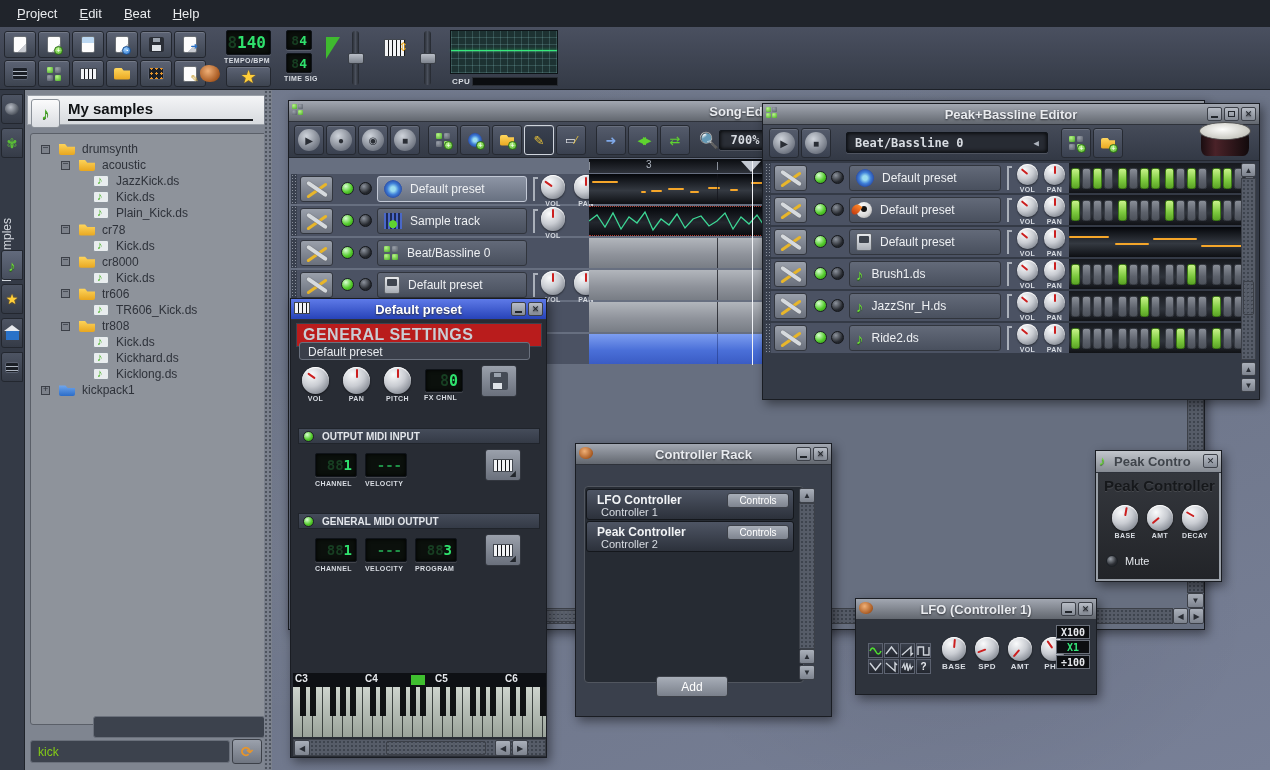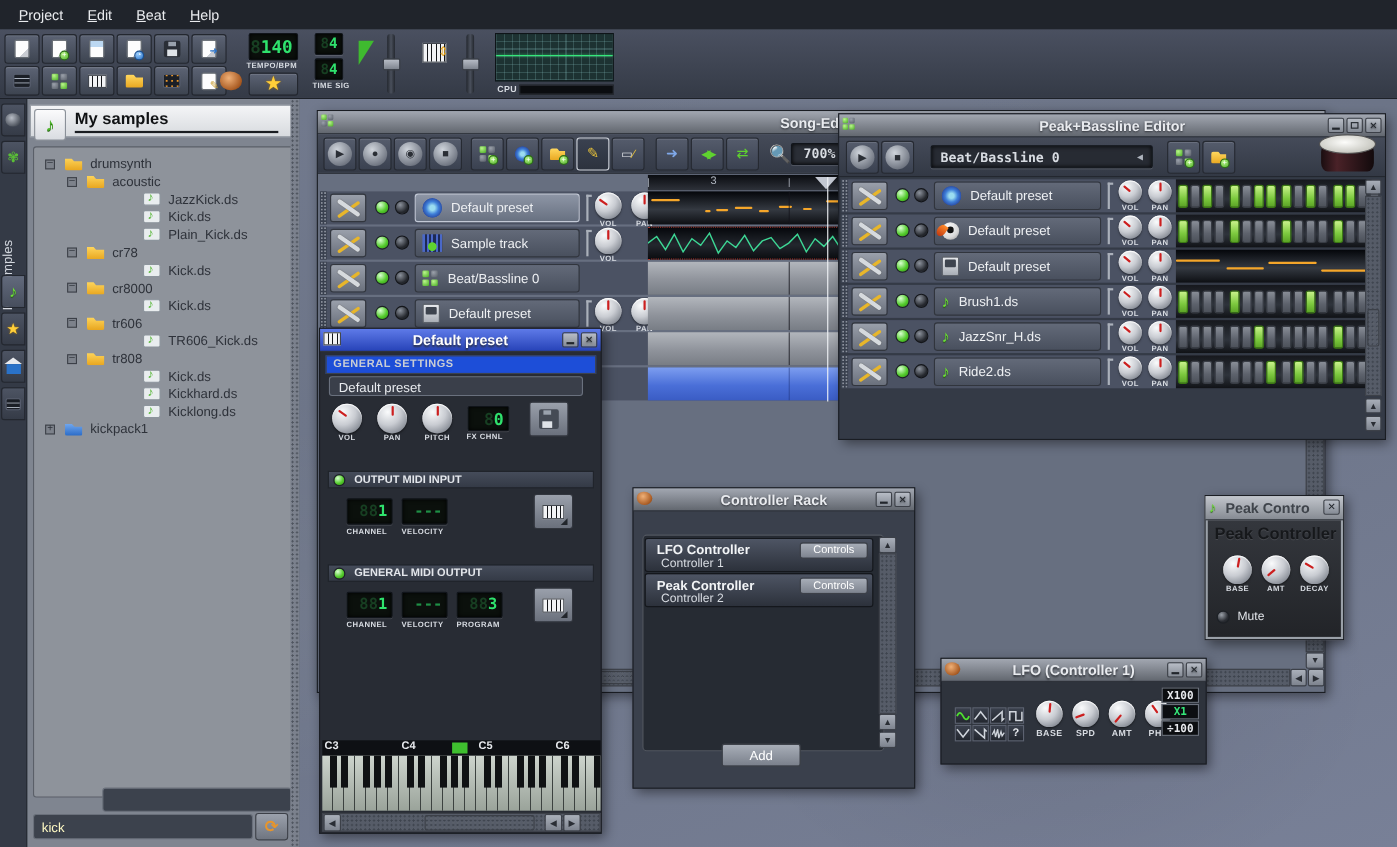--- a/index.html
+++ b/index.html
@@ -58,30 +58,30 @@
   .house { width:13px; height:9px; background:#2a72c8; position:relative; margin-top:4px; }
   .house::before { content:""; position:absolute; left:-2px; top:-6px; border-left:8.5px solid transparent; border-right:8.5px solid transparent; border-bottom:6px solid #e8eaee; }
 
   
   .panel { left:25px; top:90px; width:247px; height:680px; background:#7f8590; border-right:1px solid #555a63; }
   .phead { position:absolute; left:2px; top:5px; width:243px; height:30px; background:linear-gradient(#f4f5f7,#d7dade); border:1px solid #9aa0a8; }
   .phead-title { position:absolute; left:40px; top:4px; font-size:15px; font-weight:bold; color:#101214; border-bottom:2px solid #1a1d21; padding:0 100px 2px 0; }
   .notebtn { position:absolute; left:3px; top:3px; width:29px; height:29px; background:linear-gradient(#fbfbfc,#d9dce1); border:1px solid #8a9098; border-radius:3px; text-align:center; font-size:17px; color:#4db32a; line-height:27px; text-shadow:0 1px 0 #1d5c0c; }
   .tree { position:absolute; left:5px; top:43px; width:237px; height:295px; background:#8e939b; border:1px solid #5a5f68; border-radius:3px; padding-top:7px; overflow:hidden; }
   .titem { height:16.1px; display:flex; align-items:center; font-size:12px; color:#2e323a; }
-  .titem.d0 { padding-left:10px; } .titem.d1 { padding-left:30px; } .titem.d2 { padding-left:62px;margin-left:37px; }
+  .titem.d0 { padding-left:10px; } .titem.d1 { padding-left:30px; } .titem.d2 { padding-left:62px; }
   .tbox { width:9px; height:9px; border:1px solid #3c4048; background:#7d828b; margin-right:9px; position:relative; flex:0 0 9px; }
   .tbox::after { content:"–"; position:absolute; left:1px; top:-4px; font-size:9px; color:#2e323a; }
   .closed .tbox::after { content:"+"; top:-3px; }
   .ticon { width:16px; height:12px; margin-right:7px; flex:0 0 16px; position:relative; }
   .open .ticon { background:linear-gradient(#ffd75e,#e8a61f); border-radius:1px 2px 2px 2px; clip-path:polygon(0 8%,38% 8%,52% 30%,100% 30%,100% 100%,0 100%); }
   .closed .ticon { background:linear-gradient(#79aef2,#2b6cc8); border-radius:1px 2px 2px 2px; clip-path:polygon(0 8%,40% 8%,55% 30%,100% 30%,100% 100%,0 100%); }
   .file .ticon { background:#e9edef; border:1px solid #8c949c; border-radius:2px; }
   .file .ticon::after { content:"♪"; position:absolute; left:3px; top:-2px; font-size:11px; color:#4db32a; }
-  .sinput { position:absolute; background:#3c424d; border:1px solid #6a707b; border-radius:3px; color:#fef9c3; font-size:12px; padding:2px 7px; font-family:inherit; }
+  .sinput { position:absolute; background:#3c424d; border:1px solid #6a707b; border-radius:3px; color:#84cc16; font-size:12px; padding:2px 7px; font-family:inherit; }
   .refresh { position:absolute; width:30px; height:25px; background:linear-gradient(#9ba1ac,#6f7580); border:1px solid #3c4048; border-radius:3px; color:#e8952a; font-weight:bold; font-size:15px; text-align:center; line-height:23px; }
   .dotstrip { left:264px; top:90px; width:8px; height:680px; background:#7b818d;
     background-image:radial-gradient(#4e545e 1px,transparent 1px); background-size:4px 4px; }
 
   
   .window { position:absolute; border:1px solid #1a1d23; box-shadow:3px 4px 10px rgba(0,0,0,.45); }
   .titlebar { position:relative; height:21px; background:linear-gradient(#a2a7b1,#62676f); display:flex; align-items:center; justify-content:center;
     font-size:13px; font-weight:bold; color:#e9ebef; text-shadow:0 1px 2px #2a2d33; border-bottom:1px solid #2e323a; }
   .titlebar.blue { background:linear-gradient(#5e7ae8,#2743b8); color:#fff; }
   .titlebar.light { background:linear-gradient(#c2c6cc,#868b93); color:#3f444b; text-shadow:none; justify-content:flex-start; padding-left:18px; }
@@ -138,21 +138,21 @@
   .cell.on { background:linear-gradient(#c8f28a,#7cc93e 60%,#5ba326); border-color:#3c7a14; }
 
   
   .sbtn { position:absolute; background:linear-gradient(#aab0ba,#7d838e); border:1px solid #3c4048; border-radius:2px; color:#2a2e35; font-size:8px; display:flex; align-items:center; justify-content:center; }
   .strack { position:absolute; background:#565c68; background-image:radial-gradient(#3e444e 1px,transparent 1px); background-size:4px 4px; border:1px solid #3c4048; }
   .shdl { position:absolute; background:linear-gradient(#b4b9c2,#888e99); border:1px solid #3c4048; border-radius:2px;
     background-image:radial-gradient(#5b616b 1px,transparent 1px); background-size:4px 4px; background-position:center; }
 
   
   .darkbody { background:#282c34; }
-  .secbar { position:absolute; background:#1d4ed8; color:#c9cdd4; font-size:10px; font-weight:bold; letter-spacing:.5px; padding:2px 6px; border:1px solid #3c424e; }
+  .secbar { position:absolute; background:#b91c1c; color:#c9cdd4; font-size:16px; font-weight:bold; letter-spacing:.5px; padding:2px 6px; border:1px solid #3c424e; }
   .nfield { position:absolute; background:#3a3f4a; border:1px solid #6a717e; border-radius:3px; color:#e8ebef; font-size:12px; padding:2px 8px; }
   .tabbar { position:absolute; display:flex; gap:10px; background:#1e222a; padding:3px 8px; font-size:10px; font-weight:bold; color:#b9bec7; border:1px solid #3c424e; }
   .tabbar .on { background:#e8eaee; color:#1c1f24; padding:0 3px; }
   .ghead { position:absolute; height:16px; background:linear-gradient(#454c5a,#343a46); border:1px solid #20242b; display:flex; align-items:center; gap:8px; padding-left:4px; color:#e3e6eb; font-size:10px; font-weight:bold; }
   .pbtn { position:absolute; width:36px; height:32px; background:linear-gradient(#9aa0ab,#6a707c); border:1px solid #32363e; border-radius:3px; display:flex; align-items:center; justify-content:center; }
   .pbtn .piano-ico { width:20px; height:13px; }
   .savebtn { position:absolute; width:36px; height:32px; background:linear-gradient(#9aa0ab,#6a707c); border:1px solid #32363e; border-radius:3px; display:flex; align-items:center; justify-content:center; }
   .savebtn .floppy { width:18px; height:18px; background:#454b55; }
 
   

